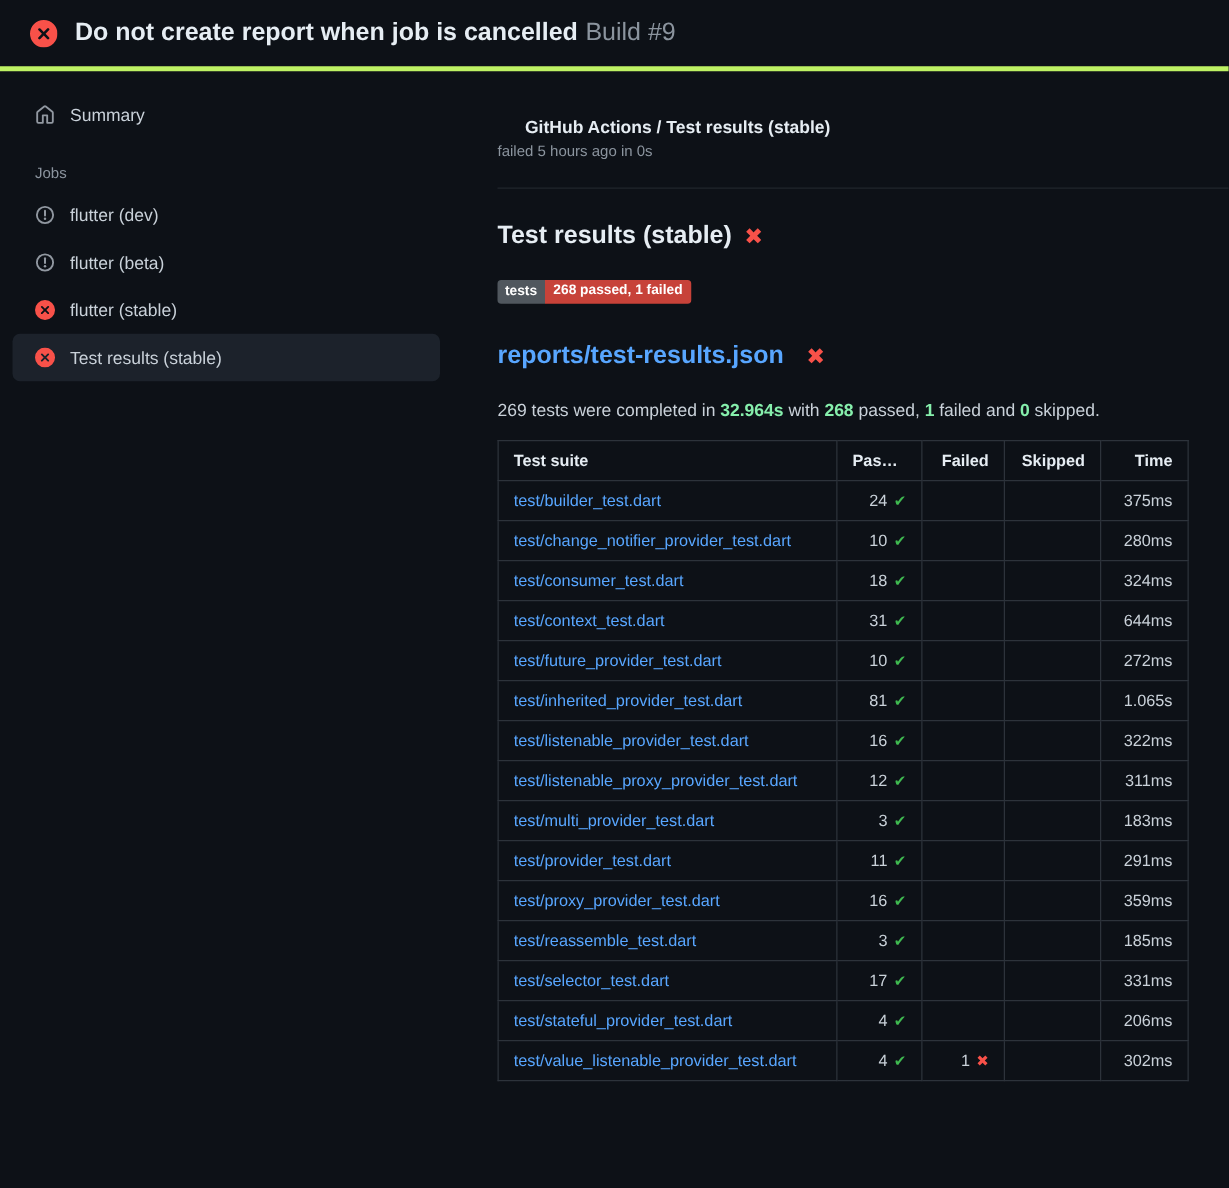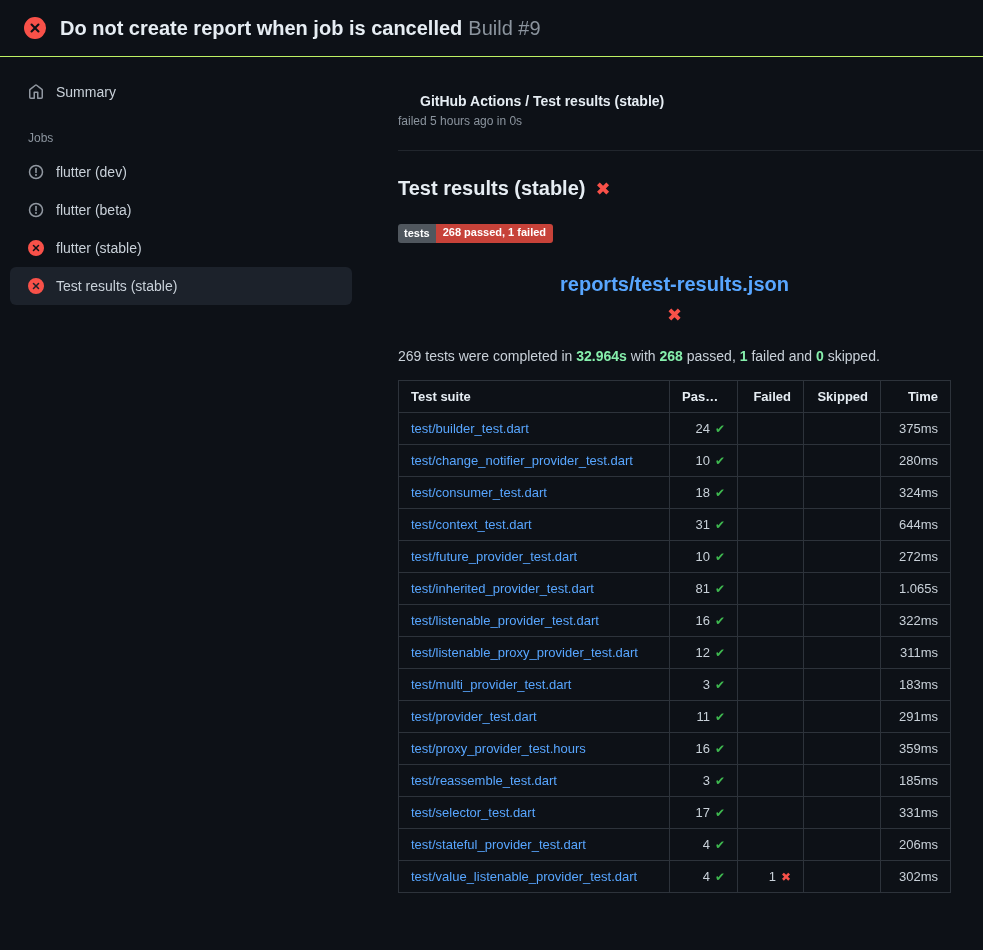--- a/index.html
+++ b/index.html
@@ -13,21 +13,21 @@
     font-family: "Liberation Sans", "DejaVu Sans", sans-serif;
     font-size: 14px;
   }
   
   .topbar {
     display: flex;
     align-items: center;
     gap: 14px;
     height: 57px;
     padding: 0 24px;
-    border-bottom: 1px solid #bef264;
+    border-bottom: 4px solid #bef264;
   }
   .topbar svg { display: block; }
   h1 { margin: 0; font-size: 20px; font-weight: 700; color: #e6edf3; }
   .build { color: #8b949e; font-weight: 400; margin-left: 6px; }
 
   .layout { display: flex; }
 
   
   .sidebar { width: 362px; flex-shrink: 0; padding: 16px 10px 0 10px; }
   .side-item {
@@ -48,21 +48,21 @@
   .section-heading {
     display: flex; align-items: center; gap: 10px;
     margin: 26px 0 0 0; font-size: 20px; font-weight: 700; color: #e6edf3;
   }
   .heading-x { color: #f85149; font-size: 18px; font-weight: 700; line-height: 1; }
 
   .badge { display: inline-flex; margin-top: 24px; font-size: 11px; font-weight: 600; line-height: 1; }
   .badge-label { background: #50575e; color: #ffffff; padding: 4px 6px; border-radius: 3px 0 0 3px; }
   .badge-value { background: #c74239; color: #ffffff; padding: 3px 7px; border-radius: 0 3px 3px 0; }
 
-  .report-heading { display: flex; align-items: center; gap: 10px; margin: 30px 0 0 0; font-size: 20px; font-weight: 700; flex-direction: column; }
+  .report-heading { display: flex; align-items: center; gap: 18px; margin: 30px 0 0 0; font-size: 20px; font-weight: 700; }
   .report-link { color: #58a6ff; text-decoration: none; }
 
   .summary-line { margin: 24px 0 0 0; font-size: 14px; color: #c9d1d9; }
   .summary-line b { color: #86efac; font-weight: 700; }
 
   
   table {
     margin-top: 16px; width: 100%;
     border-collapse: collapse; table-layout: fixed;
     font-size: 13px;
@@ -247,21 +247,21 @@
             <td class="num">183ms</td>
           </tr>
           <tr>
             <td><a href="#" class="suite-link">test/provider_test.dart</a></td>
             <td class="num"><span>11</span><span class="cell-icon check">✔</span></td>
             <td class="num"></td>
             <td class="num"></td>
             <td class="num">291ms</td>
           </tr>
           <tr>
-            <td><a href="#" class="suite-link">test/proxy_provider_test.hours</a></td>
+            <td><a href="#" class="suite-link">test/proxy_provider_test.dart</a></td>
             <td class="num"><span>16</span><span class="cell-icon check">✔</span></td>
             <td class="num"></td>
             <td class="num"></td>
             <td class="num">359ms</td>
           </tr>
           <tr>
             <td><a href="#" class="suite-link">test/reassemble_test.dart</a></td>
             <td class="num"><span>3</span><span class="cell-icon check">✔</span></td>
             <td class="num"></td>
             <td class="num"></td>

